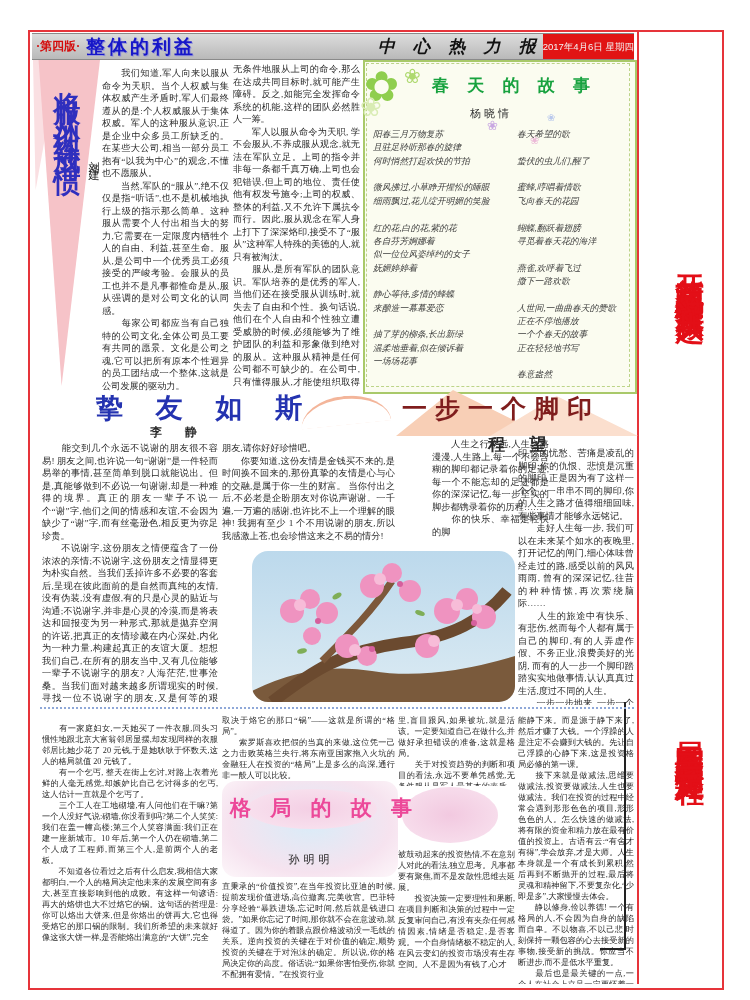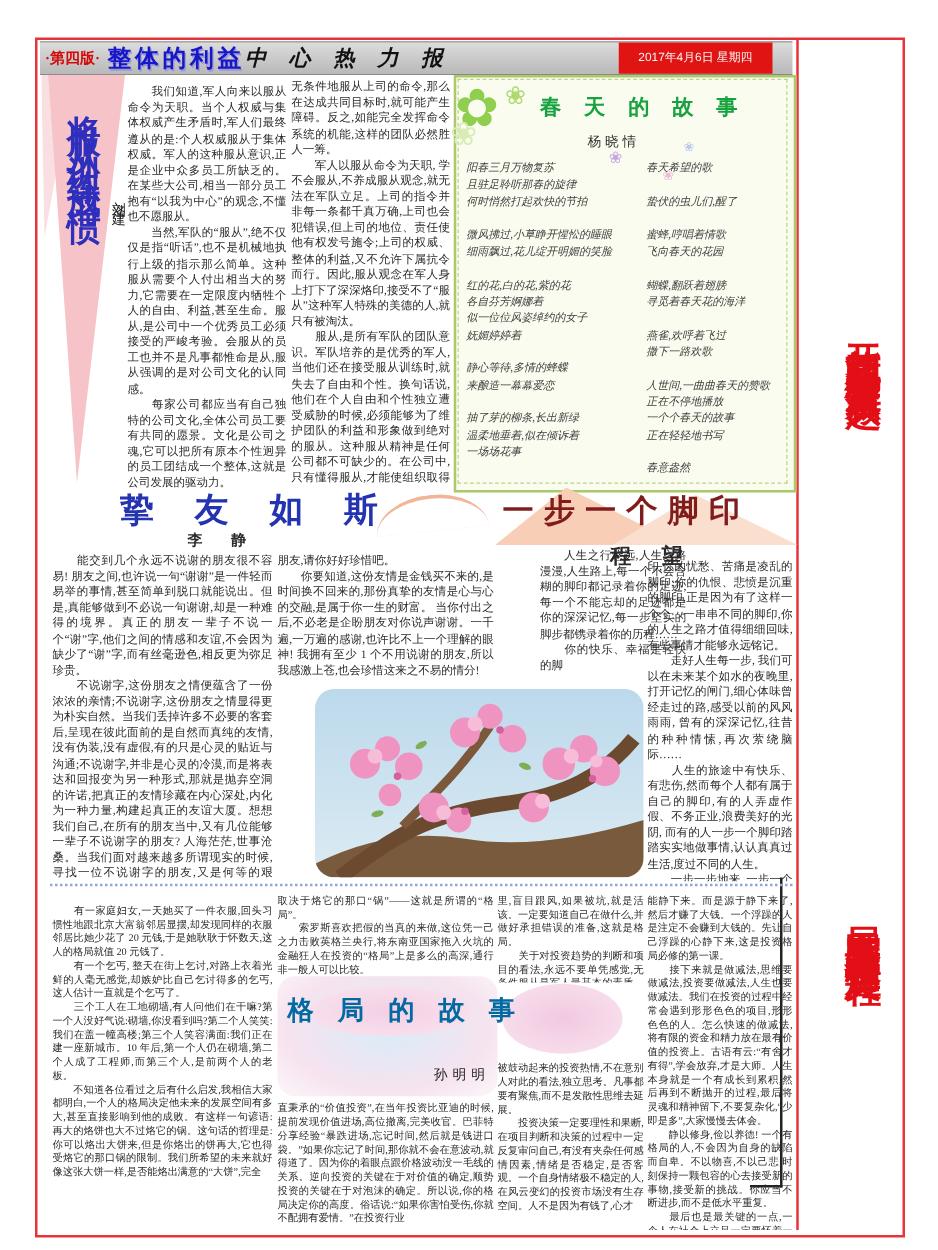--- a/index.html
+++ b/index.html
@@ -16,24 +16,24 @@
           font-size:29px;letter-spacing:3px;left:648px;width:62px;text-align:center;
           font-family:"Liberation Serif","DejaVu Serif",serif;}
   
   .header-bar{left:32px;top:33px;width:602px;height:25px;
               background:linear-gradient(#dcdcdc,#b9b9b9);
               border-top:1px solid #8a8a8a;border-bottom:1px solid #8a8a8a;
               display:flex;align-items:center;}
   .edition{color:#d40b0b;font-weight:bold;font-size:12px;margin-left:4px;white-space:nowrap;}
   .section-title{color:#1717c9;font-weight:bold;font-size:19px;letter-spacing:3px;
                  margin-left:6px;text-shadow:1px 1px 0 #9a9ad8;white-space:nowrap;}
-  .masthead{flex:1;text-align:left;font-weight:bold;font-style:italic;font-size:17px;
+  .masthead{flex:1;text-align:right;font-weight:bold;font-style:italic;font-size:17px;
             letter-spacing:7px;color:#111;}
-  .date-box{background:#e11414;color:#f3f3f3;font-size:9.5px;padding:5px 16px;height:15px;
-            line-height:15px;margin-right:16px;white-space:nowrap;font-family:"Liberation Sans",sans-serif;text-align:center;}
+  .date-box{background:#e11414;color:#f3f3f3;font-size:9.5px;padding:5px 0;height:15px;
+            line-height:15px;margin-right:0;white-space:nowrap;font-family:"Liberation Sans",sans-serif;text-align:center;}
   
   .tri1{left:36px;top:60px;width:64px;height:326px;background:#f6c3c8;
         clip-path:polygon(4% 0,100% 0,40% 100%);}
   .tri2{left:33px;top:60px;width:26px;height:130px;background:#fadfe2;
         clip-path:polygon(0 0,100% 0,10% 100%);}
   .vtitle{writing-mode:vertical-rl;text-orientation:upright;font-weight:bold;
           color:#2f2fbe;font-size:27px;letter-spacing:11px;left:49px;top:70px;height:315px;}
   .vauthor{writing-mode:vertical-rl;text-orientation:upright;font-size:11px;color:#222;
            left:86px;top:152px;letter-spacing:4px;}
   
@@ -68,23 +68,23 @@
   .fp-author{left:488px;top:433px;font-size:17px;font-weight:bold;letter-spacing:10px;}
   
   .divider{left:40px;top:707px;width:594px;border-top:2px dotted #8fa8d8;}
   
   .pattern-box{left:222px;top:781px;width:176px;height:96px;border-radius:14px;
                background:radial-gradient(ellipse at 50% 45%,#d9ecf8 0%,#f6e3ef 65%,#fdf7fa 100%);}
   .pattern-ellipse1{left:247px;top:789px;width:130px;height:40px;border-radius:50%;
                     background:radial-gradient(#f4cfe4,#f9e6f1);}
   .pattern-ellipse2{left:402px;top:787px;width:96px;height:56px;border-radius:50%;
                     background:radial-gradient(#f2c9e0,#f9e4f0);}
-  .pattern-title{left:230px;top:794px;width:162px;text-align:center;color:#0369a1;
+  .pattern-title{left:230px;top:794px;width:162px;text-align:center;color:#ec4899;
                  font-size:21px;font-weight:bold;letter-spacing:7px;white-space:nowrap;}
-  .pattern-author{left:230px;top:852px;width:162px;text-align:right;font-size:11px;
+  .pattern-author{left:230px;top:852px;width:162px;text-align:center;font-size:11px;
                   letter-spacing:4px;color:#222;}
   
   .corner-v{left:624px;top:702px;width:2px;height:248px;background:#222;}
   .corner-h{left:600px;top:948px;width:26px;height:2px;background:#222;}
 </style>
 </head>
 <body>
 
 <div class="abs outer-frame"></div>
 <div class="abs slogan-divider"></div>

